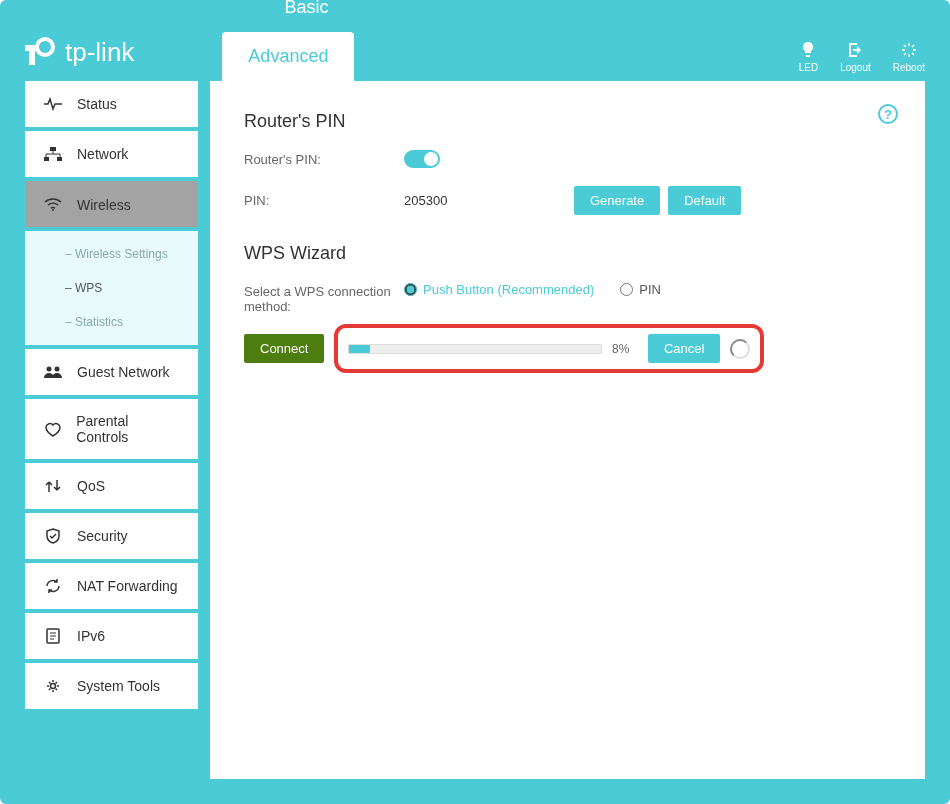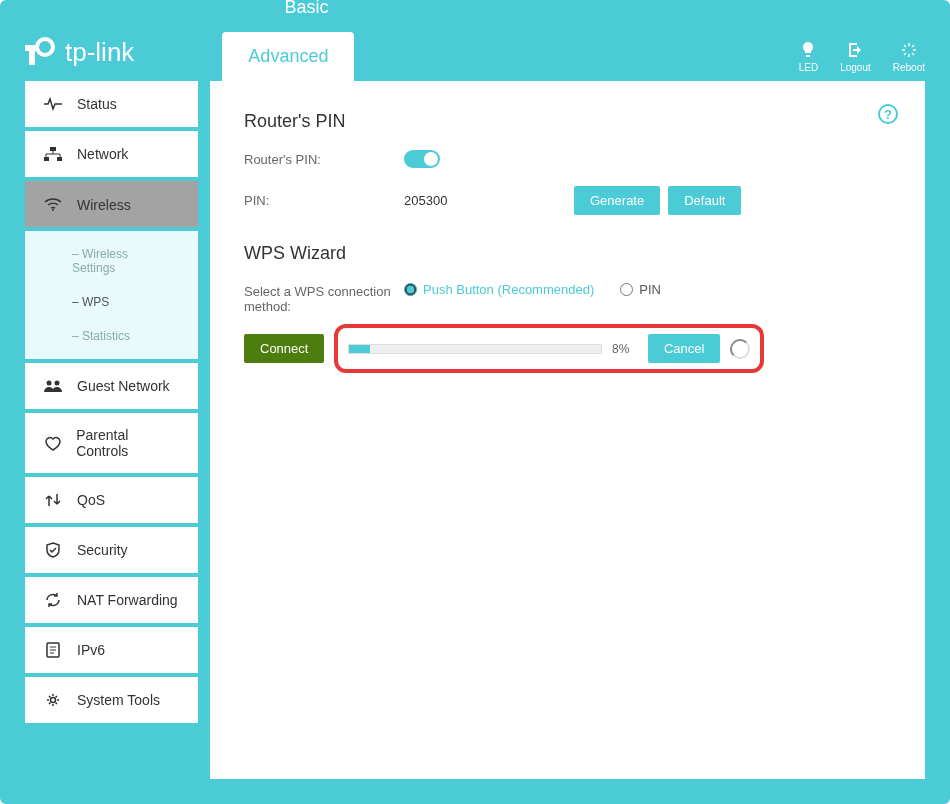--- a/index.html
+++ b/index.html
@@ -15,21 +15,21 @@
   .tab.active { background: #fff; color: #4acbd6; }
 
   .header-actions { margin-left: auto; display: flex; gap: 22px; color: #fff; margin-bottom: 8px; }
   .header-action { display: flex; flex-direction: column; align-items: center; font-size: 10px; cursor: pointer; gap: 3px; }
 
   .body { display: flex; flex: 1; gap: 12px; overflow: hidden; }
 
   .sidebar { width: 173px; display: flex; flex-direction: column; gap: 4px; }
   .side-item { background: #fff; display: flex; align-items: center; padding: 14px 18px; font-size: 14px; color: #333; cursor: pointer; gap: 14px; }
   .side-item.active { background: #a3a3a3; color: #333; align-items: flex-end; }
-  .side-sub { background: #e8fafb; padding: 6px 7px; }
+  .side-sub { background: #e8fafb; padding: 6px 0; }
   .side-sub-item { padding: 10px 28px 10px 40px; font-size: 12px; color: #8aa; cursor: pointer; }
   .side-sub-item::before { content: "– "; }
   .side-sub-item.active { color: #555; }
 
   .content { flex: 1; background: #fff; padding: 30px 34px; position: relative; overflow: hidden; }
   .help-icon { position: absolute; top: 22px; right: 26px; color: #4acbd6; cursor: pointer; }
 
   .section-title { font-size: 18px; color: #333; margin-bottom: 18px; font-weight: 400; }
   .row { display: flex; align-items: center; font-size: 13px; color: #666; margin-bottom: 18px; }
   .row-label { width: 160px; }

